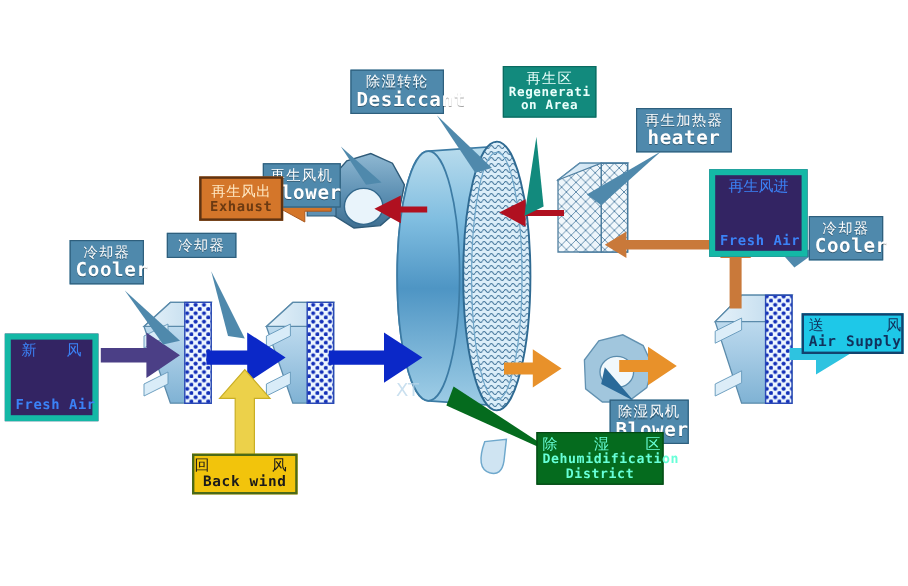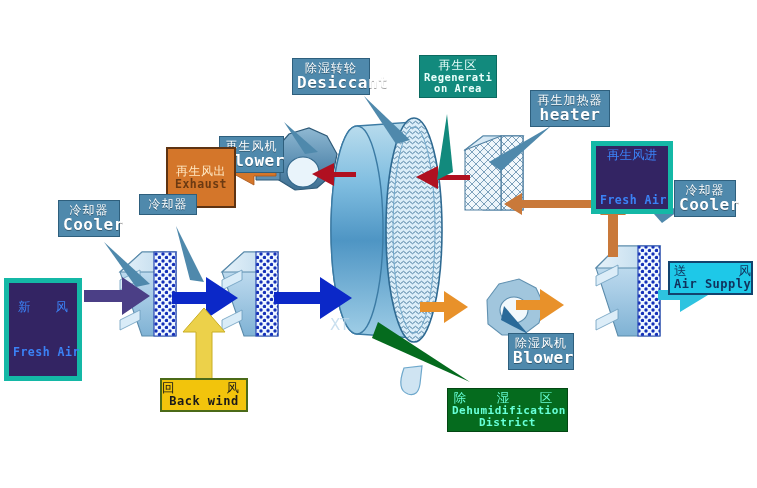--- a/index.html
+++ b/index.html
@@ -242,50 +242,50 @@
   <div class="lbl b-purple" style="left:591px;top:141px;width:82px;padding:3px 4px;">
     <span class="cn">再生风进</span>
     <span class="en">Fresh Air</span>
   </div>
 
   <div class="lbl b-steel" style="left:674px;top:180px;width:62px;padding:3px 4px;">
     <span class="cn">冷却器</span>
     <span class="en">Cooler</span>
   </div>
 
-  <div class="lbl b-orange" style="left:166px;top:147px;width:70px;padding:16px 4px;">
+  <div class="lbl b-orange" style="left:166px;top:147px;width:70px;padding:4px 4px;">
     <span class="cn">再生风出</span>
     <span class="en">Exhaust</span>
   </div>
 
   <div class="lbl b-steel" style="left:58px;top:200px;width:62px;padding:3px 4px;">
     <span class="cn">冷却器</span>
     <span class="en">Cooler</span>
   </div>
 
   <div class="lbl b-steel" style="left:139px;top:194px;width:58px;padding:3px 4px;">
     <span class="cn">冷却器</span>
   </div>
 
-  <div class="lbl b-purple" style="left:4px;top:278px;width:78px;padding:18px 4px;">
+  <div class="lbl b-purple" style="left:4px;top:278px;width:78px;padding:3px 4px;">
     <span class="cn">新　　风</span>
     <span class="en">Fresh Air</span>
   </div>
 
   <div class="lbl b-yellow" style="left:160px;top:378px;width:88px;padding:2px 0;">
     <span class="cn">回　　风</span>
     <span class="en">Back wind</span>
   </div>
 
   <div class="lbl b-steel" style="left:508px;top:333px;width:66px;padding:3px 4px;">
     <span class="cn">除湿风机</span>
     <span class="en">Blower</span>
   </div>
 
-  <div class="lbl b-green" style="left:447px;top:388px;width:121px;padding:3px 4px;">
+  <div class="lbl b-green" style="left:447px;top:360px;width:106px;padding:3px 4px;">
     <span class="cn">除　湿　区</span>
     <span class="en">Dehumidification</span>
     <span class="en">District</span>
   </div>
 
   <div class="lbl b-cyan" style="left:668px;top:261px;width:85px;padding:2px 4px;">
     <span class="cn">送　　风</span>
     <span class="en">Air Supply</span>
   </div>
 

